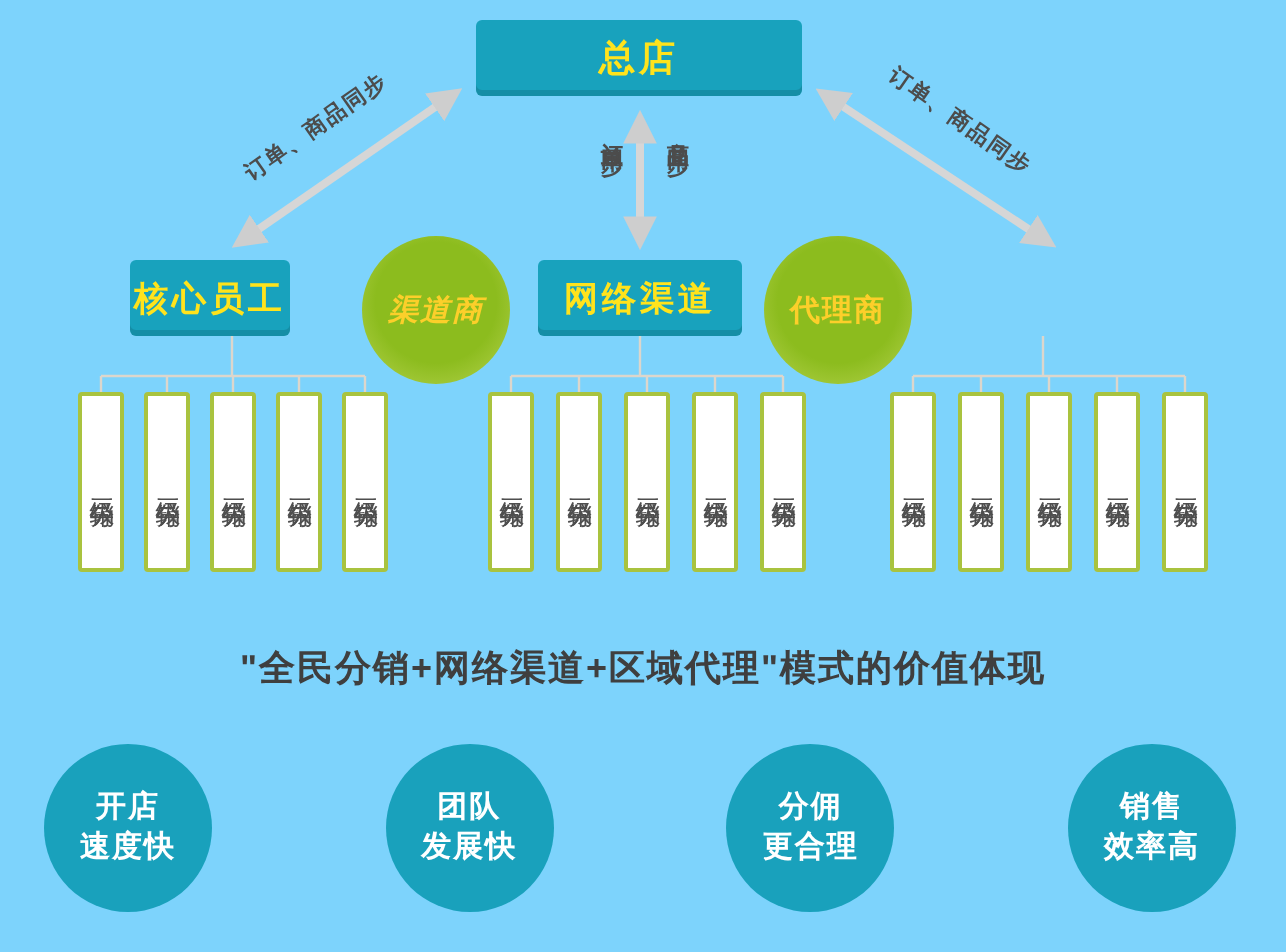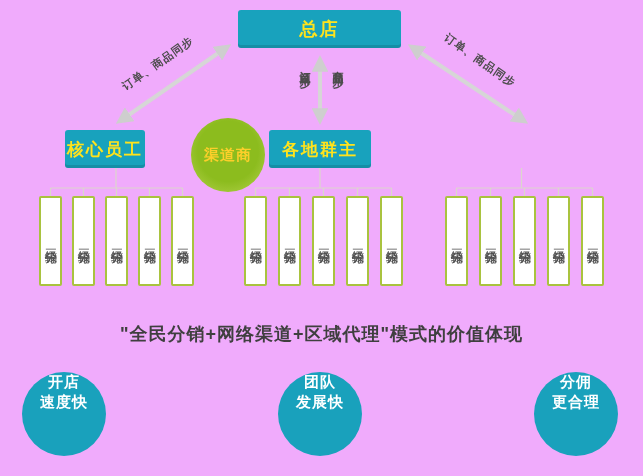--- a/index.html
+++ b/index.html
@@ -1,17 +1,17 @@
 <!DOCTYPE html>
 <html><head>
 <meta charset="utf-8">
 <style>
   html,body{margin:0;padding:0;background:#fff;}
   .canvas{
-    position:relative;width:643px;height:476px;background:#f0abfc;
+    position:relative;width:643px;height:476px;background:#7dd3fc;
     font-family:"Liberation Sans","DejaVu Sans",sans-serif;overflow:hidden;
   }
   .overlay{position:absolute;left:0;top:0;pointer-events:none;}
   .box-teal{
     position:absolute;background:#18a2bd;color:#ffe31c;font-weight:bold;
     display:flex;align-items:center;justify-content:center;border-radius:3px;
     font-size:17px;letter-spacing:2px;box-shadow:inset 0 -3px 0 rgba(0,0,0,.12);
   }
   .root-box{left:238px;top:10px;width:163px;height:38px;font-size:18px;}
   .tier-box{height:38px;top:130px;}
@@ -44,21 +44,21 @@
   .headline{
     position:absolute;top:322px;left:0;width:100%;text-align:center;
     font-size:18px;font-weight:bold;color:#3f3f3f;letter-spacing:1px;
   }
   .benefits{
     position:absolute;top:372px;left:22px;width:596px;
     display:flex;justify-content:space-between;
   }
   .benefit{
     width:84px;height:84px;border-radius:50%;background:#19a1bc;color:#ffffff;
-    display:flex;flex-direction:column;align-items:center;
+    display:flex;flex-direction:column;align-items:center;justify-content:center;
     font-size:15px;line-height:1.35;font-weight:600;letter-spacing:1px;text-align:center;
   }
 </style>
 </head>
 <body>
 
 <div class="canvas">
 
   <svg class="overlay" width="643" height="476" viewBox="0 0 643 476">
     <defs>
@@ -85,25 +85,28 @@
   </div>
 
   <div class="sync-diag diag-left">订单、商品同步</div>
   <div class="sync-diag diag-right">订单、商品同步</div>
   <div class="sync-vert" style="left:297px;top:62px;">订单同步</div>
   <div class="sync-vert" style="left:330px;top:62px;">商品同步</div>
 
   <div class="box-teal tier-box" style="left:65px;width:80px;">
     <span>核心员工</span>
   </div>
-  <div class="circle-green" style="left:191px;">
+  <div class="circle-green" style="left:181px;font-style:italic;">
     <span>渠道商</span>
   </div>
   <div class="box-teal tier-box" style="left:269px;width:102px;">
-    <span>各地群主</span>
+    <span>网络渠道</span>
+  </div>
+  <div class="circle-green" style="left:382px;">
+    <span>代理商</span>
   </div>
 
   <div class="dist-group" style="left:39px;">
     <div class="dist-box">
         <span>三级分销</span>
       </div>
     <div class="dist-box">
         <span>三级分销</span>
       </div>
     <div class="dist-box">
@@ -159,15 +162,19 @@
       <span>速度快</span>
     </div>
     <div class="benefit">
       <span>团队</span>
       <span>发展快</span>
     </div>
     <div class="benefit">
       <span>分佣</span>
       <span>更合理</span>
     </div>
+    <div class="benefit">
+      <span>销售</span>
+      <span>效率高</span>
+    </div>
   </div>
 
 </div>
 
 </body></html>

